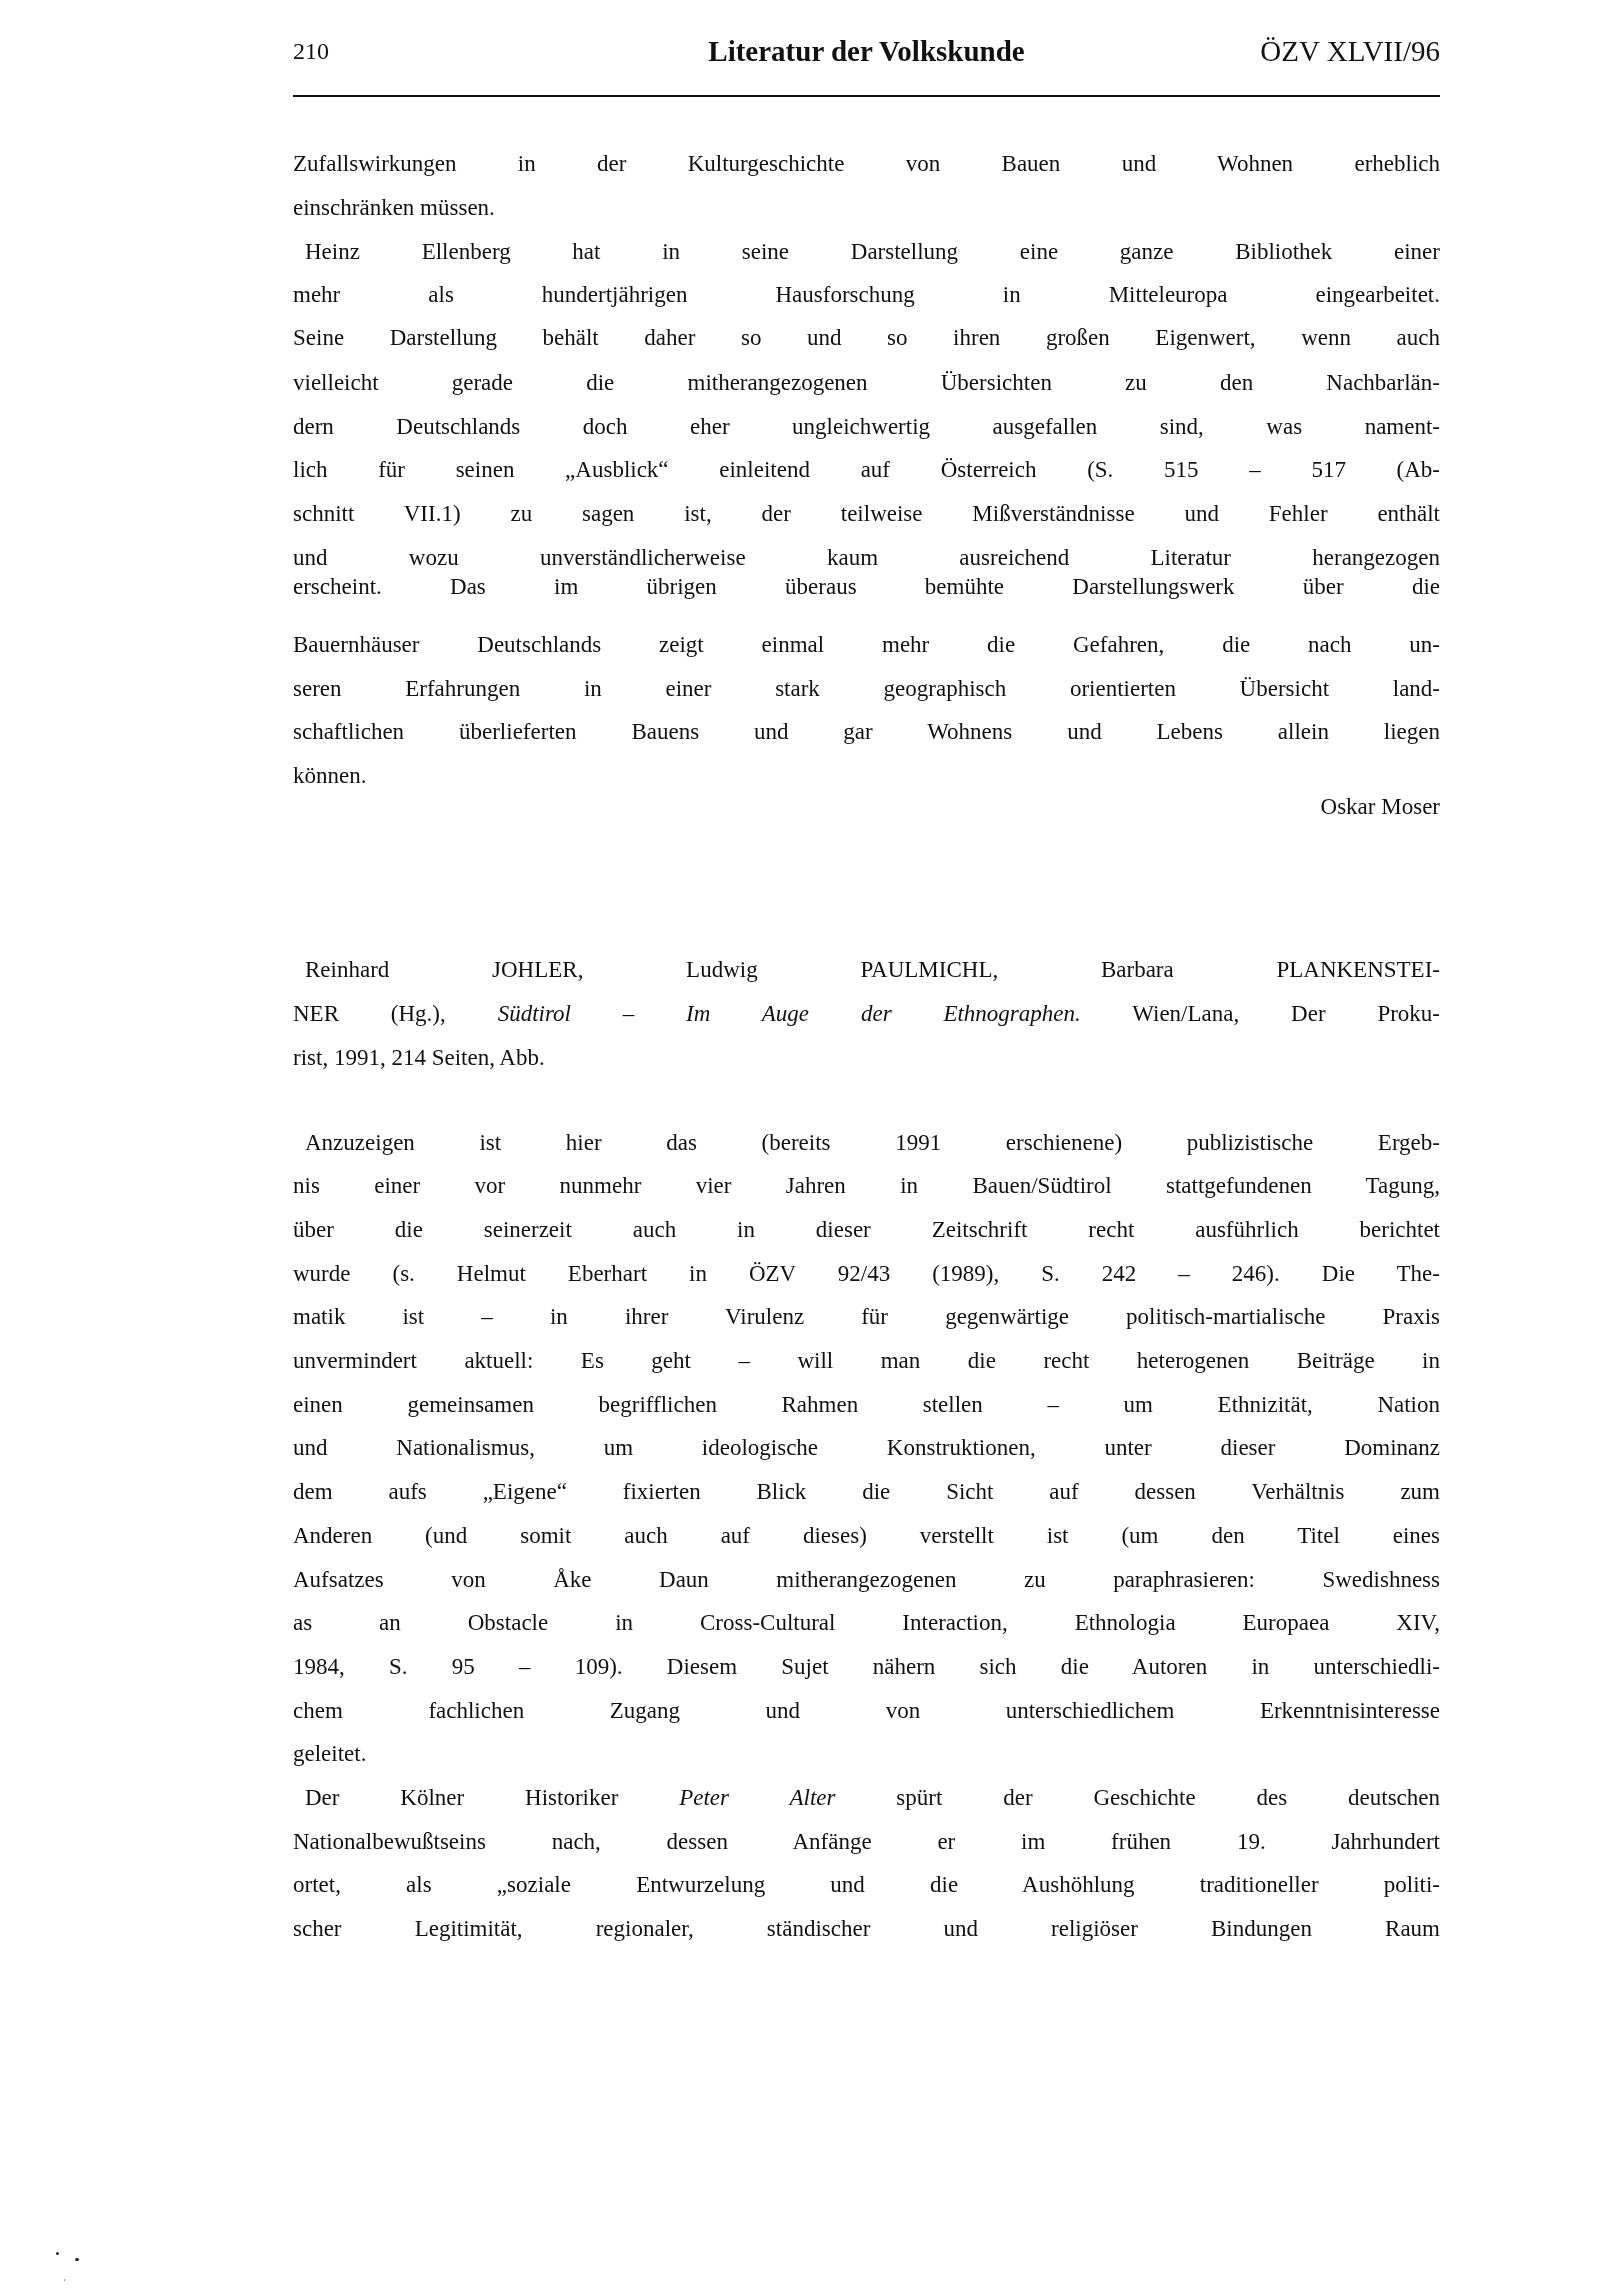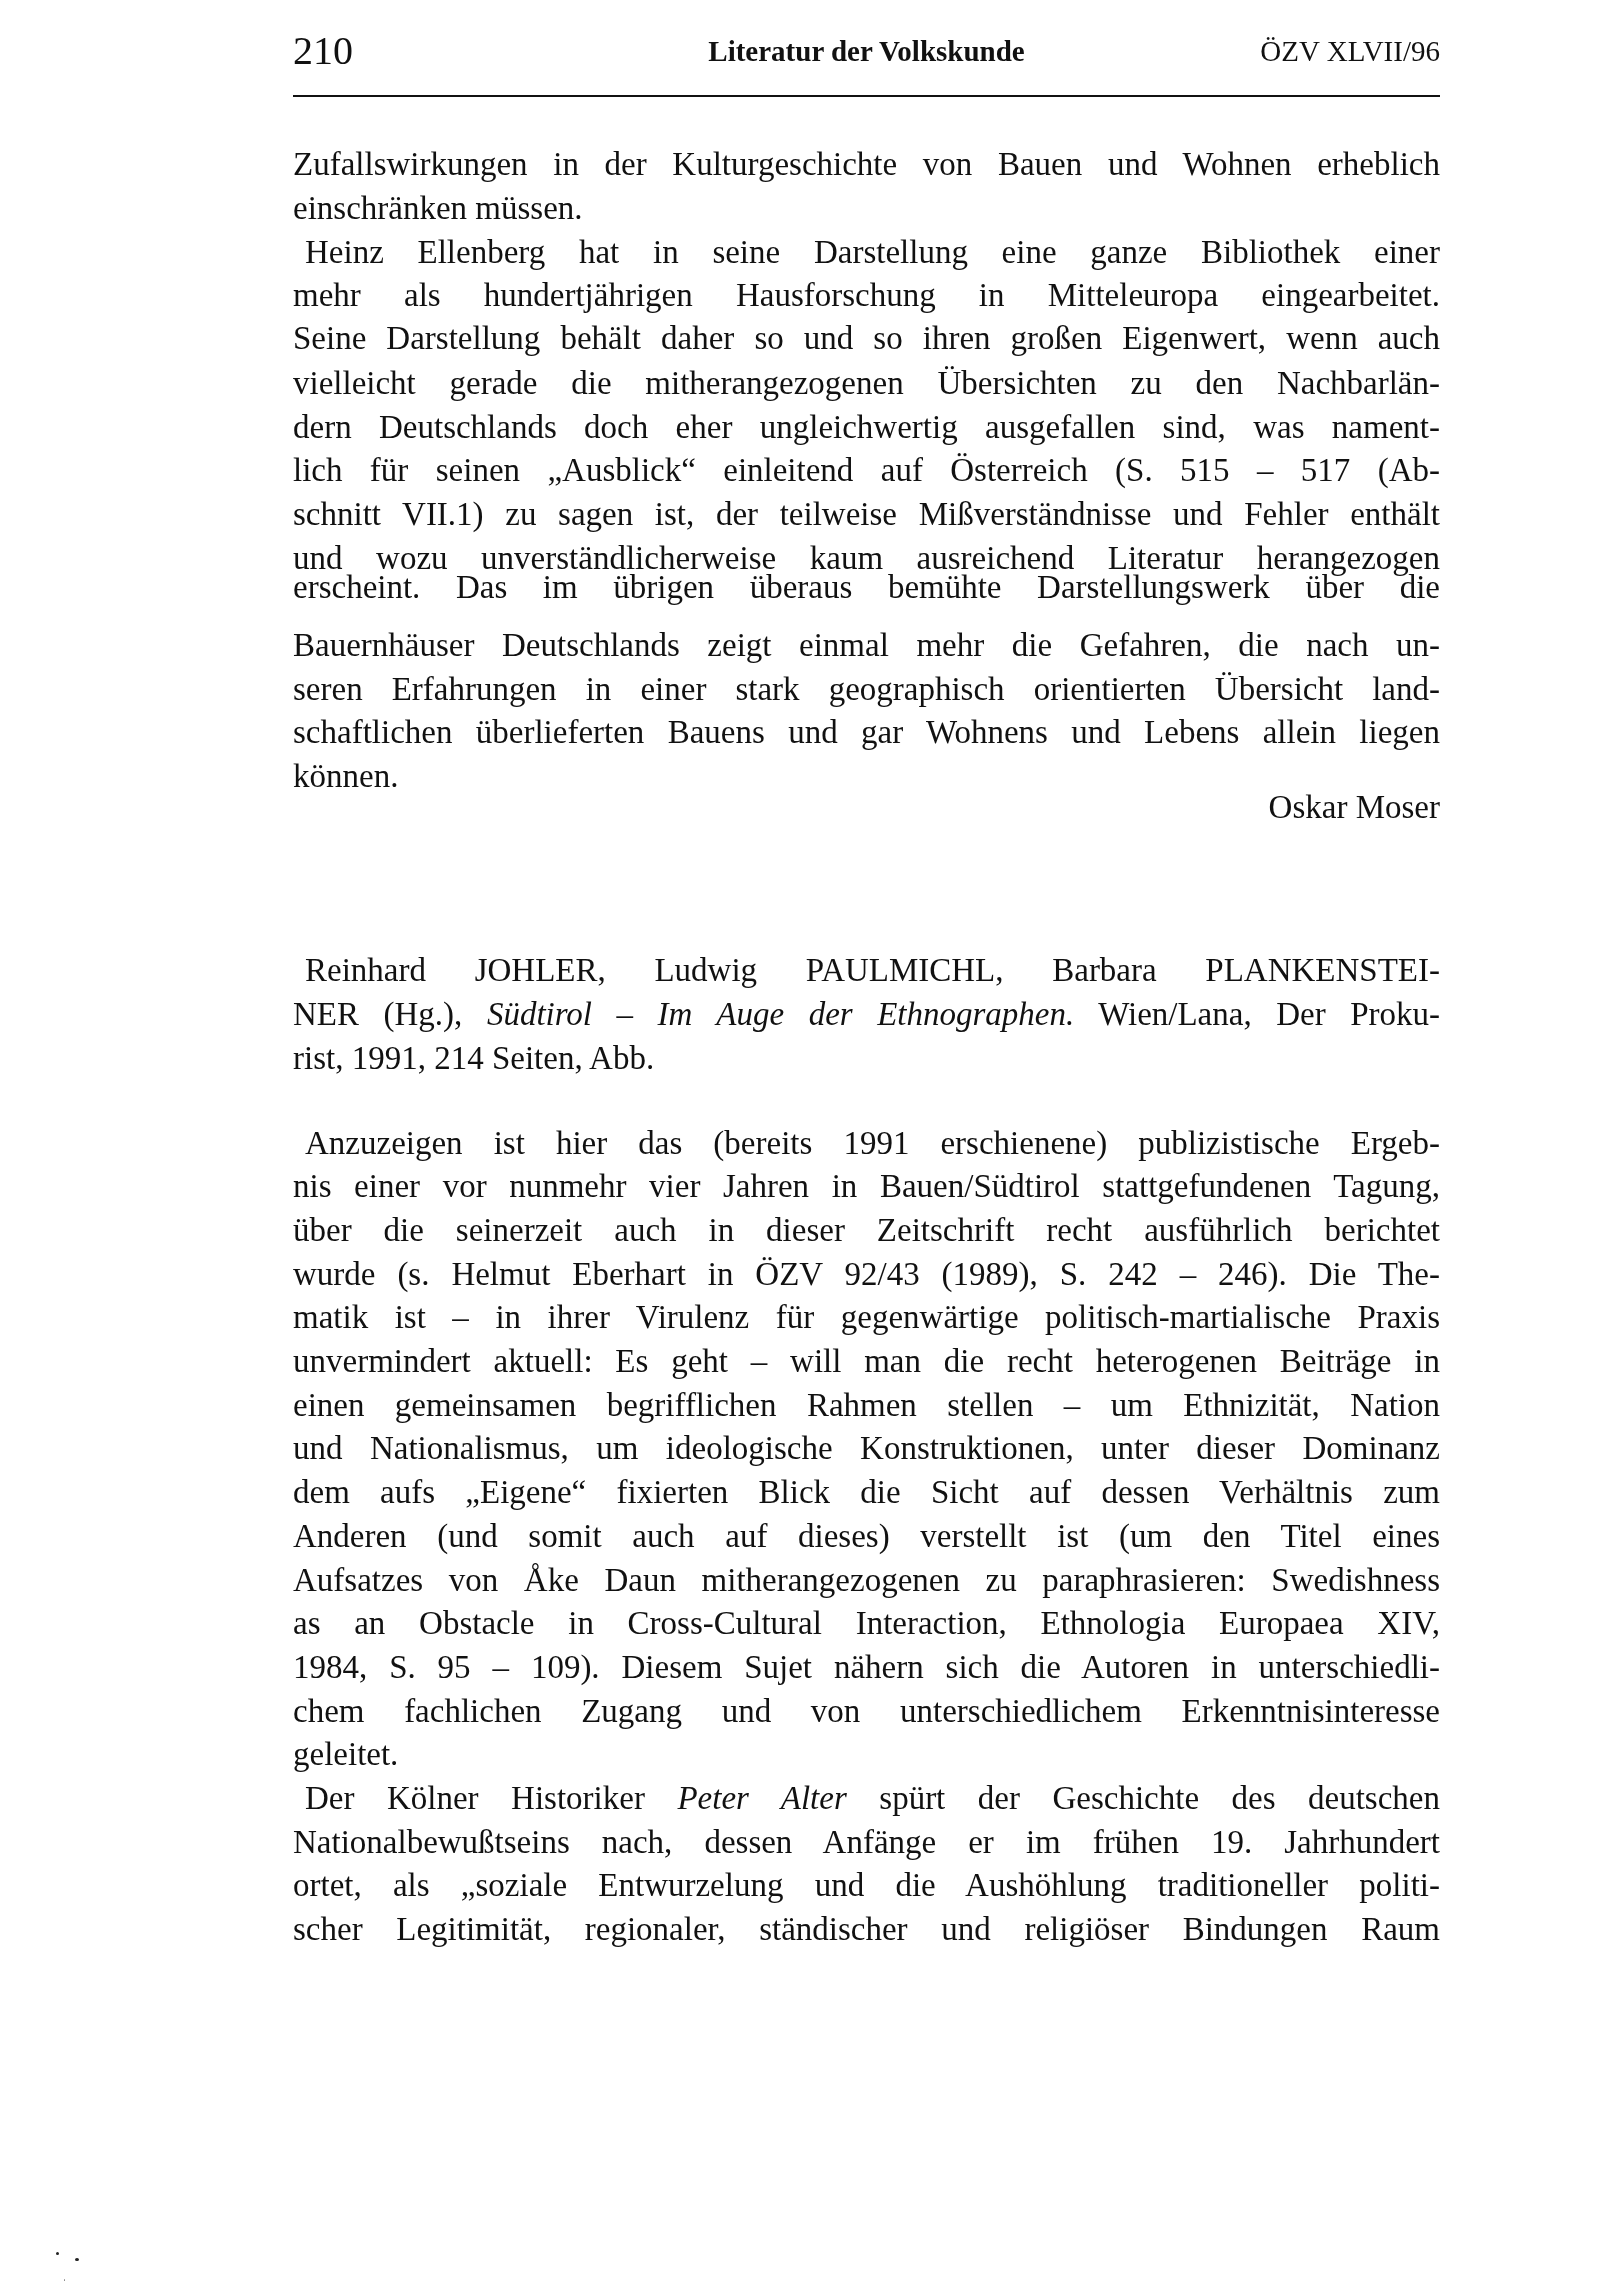--- a/index.html
+++ b/index.html
@@ -23,36 +23,36 @@
     }
     .header {
       position: absolute;
       top: 31px;
       left: 0;
       width: 1147px;
       height: 40px;
       font-size: 29px;
       line-height: 40px;
     }
-    .header .num { position: absolute; left: 0; top: 0; font-size: 40px; }
+    .header .num { position: absolute; left: 0; top: 0; font-size: 24px; }
     .header .title { position: absolute; left: 0; width: 1147px; text-align: center; top: 0; font-weight: bold; }
     .header .journal { position: absolute; right: 0; top: 0; }
     .rule {
       position: absolute;
       top: 95px;
       left: 0;
       width: 1147px;
       height: 2.4px;
       background: #111111;
     }
     .line {
       position: absolute;
       left: 0;
       width: 1147px;
-      font-size: 33px;
+      font-size: 23px;
       line-height: 44px;
       height: 44px;
       white-space: nowrap;
       text-align: justify;
       text-align-last: justify;
     }
     .line.last { text-align-last: left; }
     .line.indent { left: 12px; width: 1135px; }
     .line.right { text-align: right; text-align-last: right; }
     .em { font-style: italic; }

